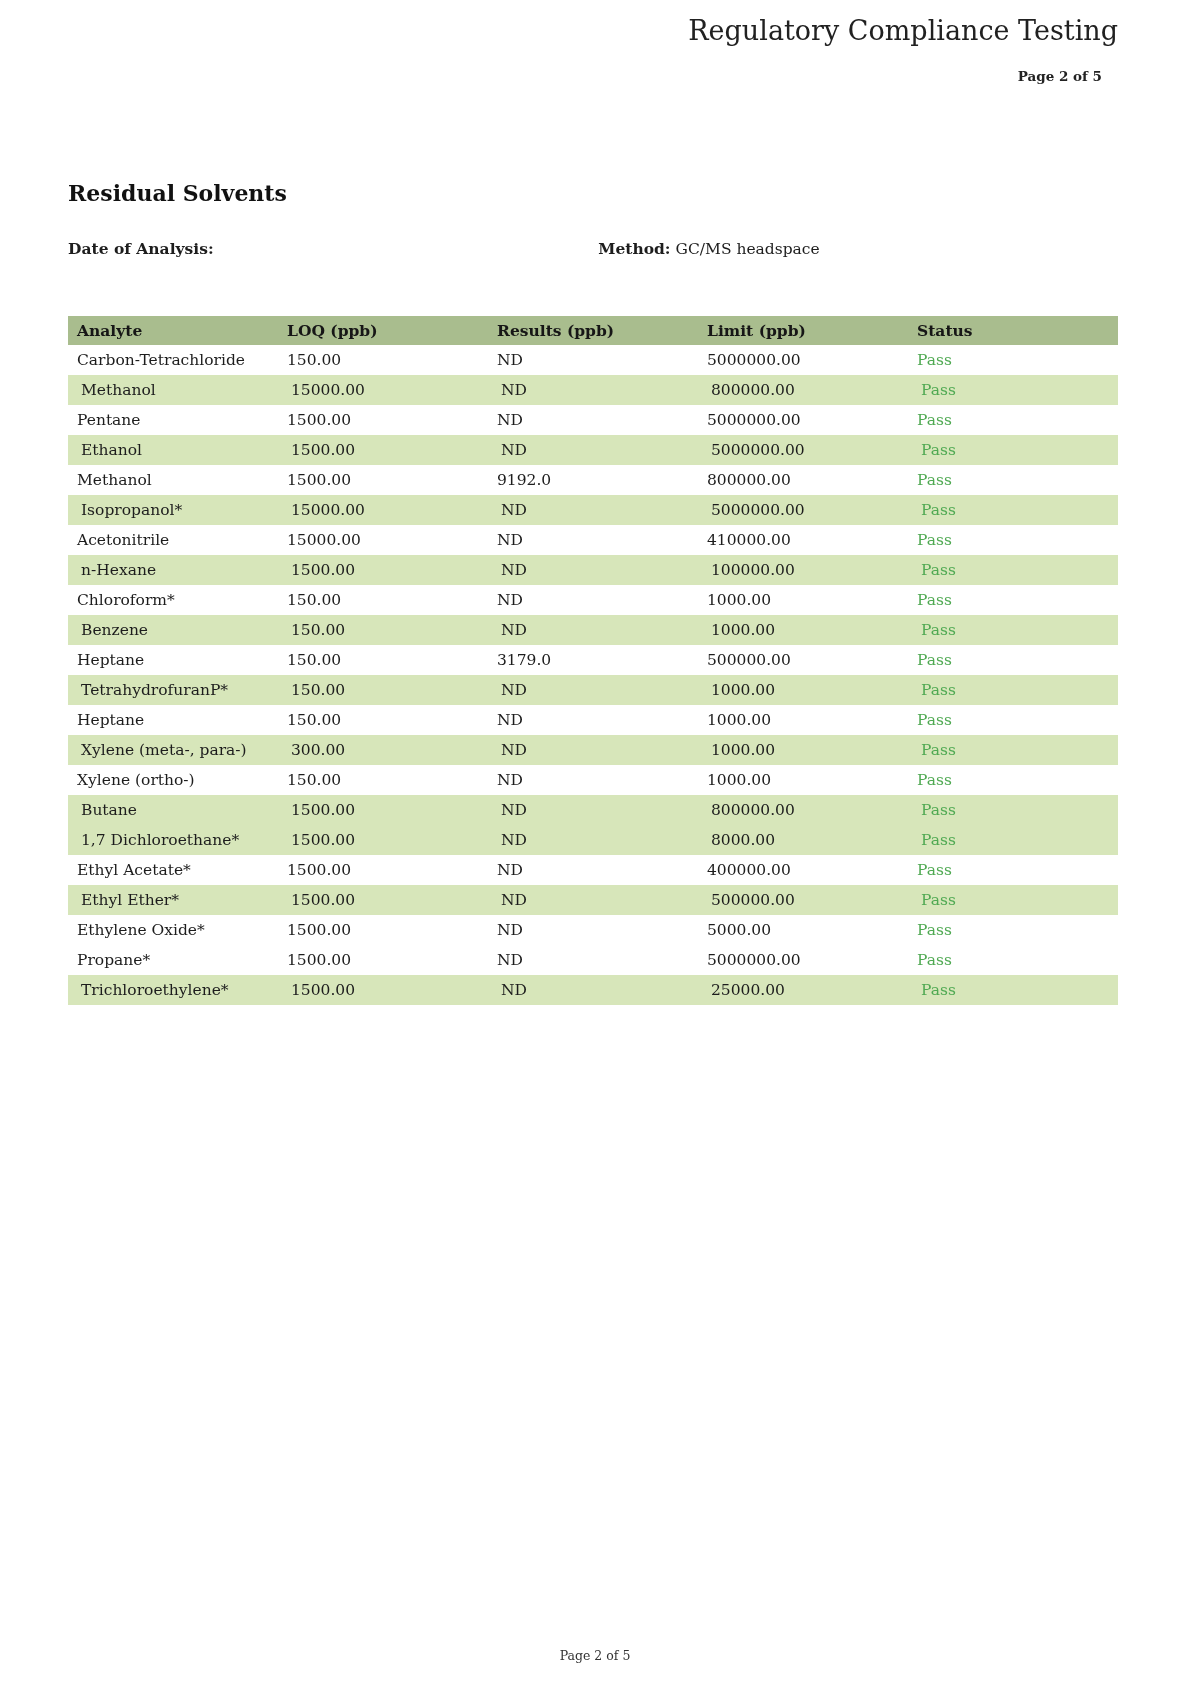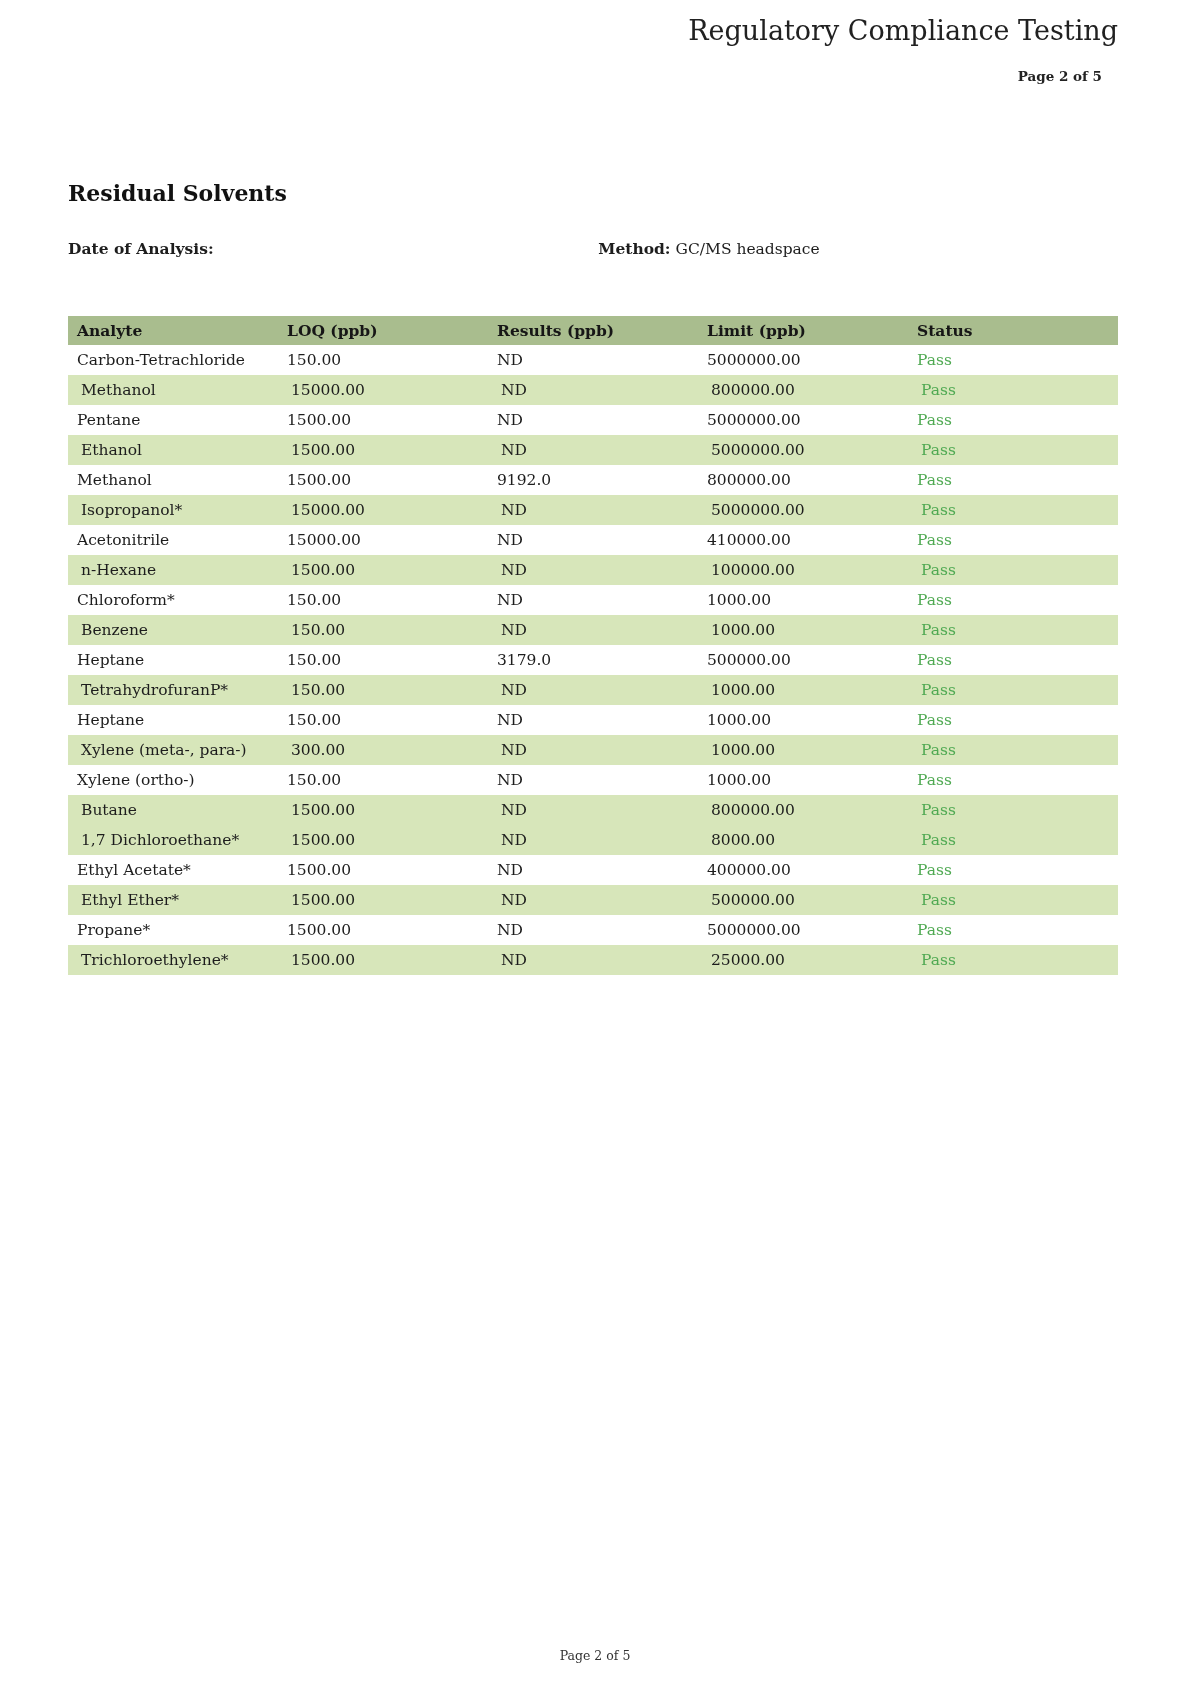--- a/index.html
+++ b/index.html
@@ -255,20 +255,27 @@
             <td class="status-pass">Pass</td>
           </tr>
           <tr class="stripe">
             <td>Ethyl Ether*</td>
             <td>1500.00</td>
             <td>ND</td>
             <td>500000.00</td>
             <td class="status-pass">Pass</td>
           </tr>
           <tr>
+            <td>Ethylene Oxide*</td>
+            <td>1500.00</td>
+            <td>ND</td>
+            <td>5000.00</td>
+            <td class="status-pass">Pass</td>
+          </tr>
+          <tr>
             <td>Propane*</td>
             <td>1500.00</td>
             <td>ND</td>
             <td>5000000.00</td>
             <td class="status-pass">Pass</td>
           </tr>
           <tr class="stripe">
             <td>Trichloroethylene*</td>
             <td>1500.00</td>
             <td>ND</td>

